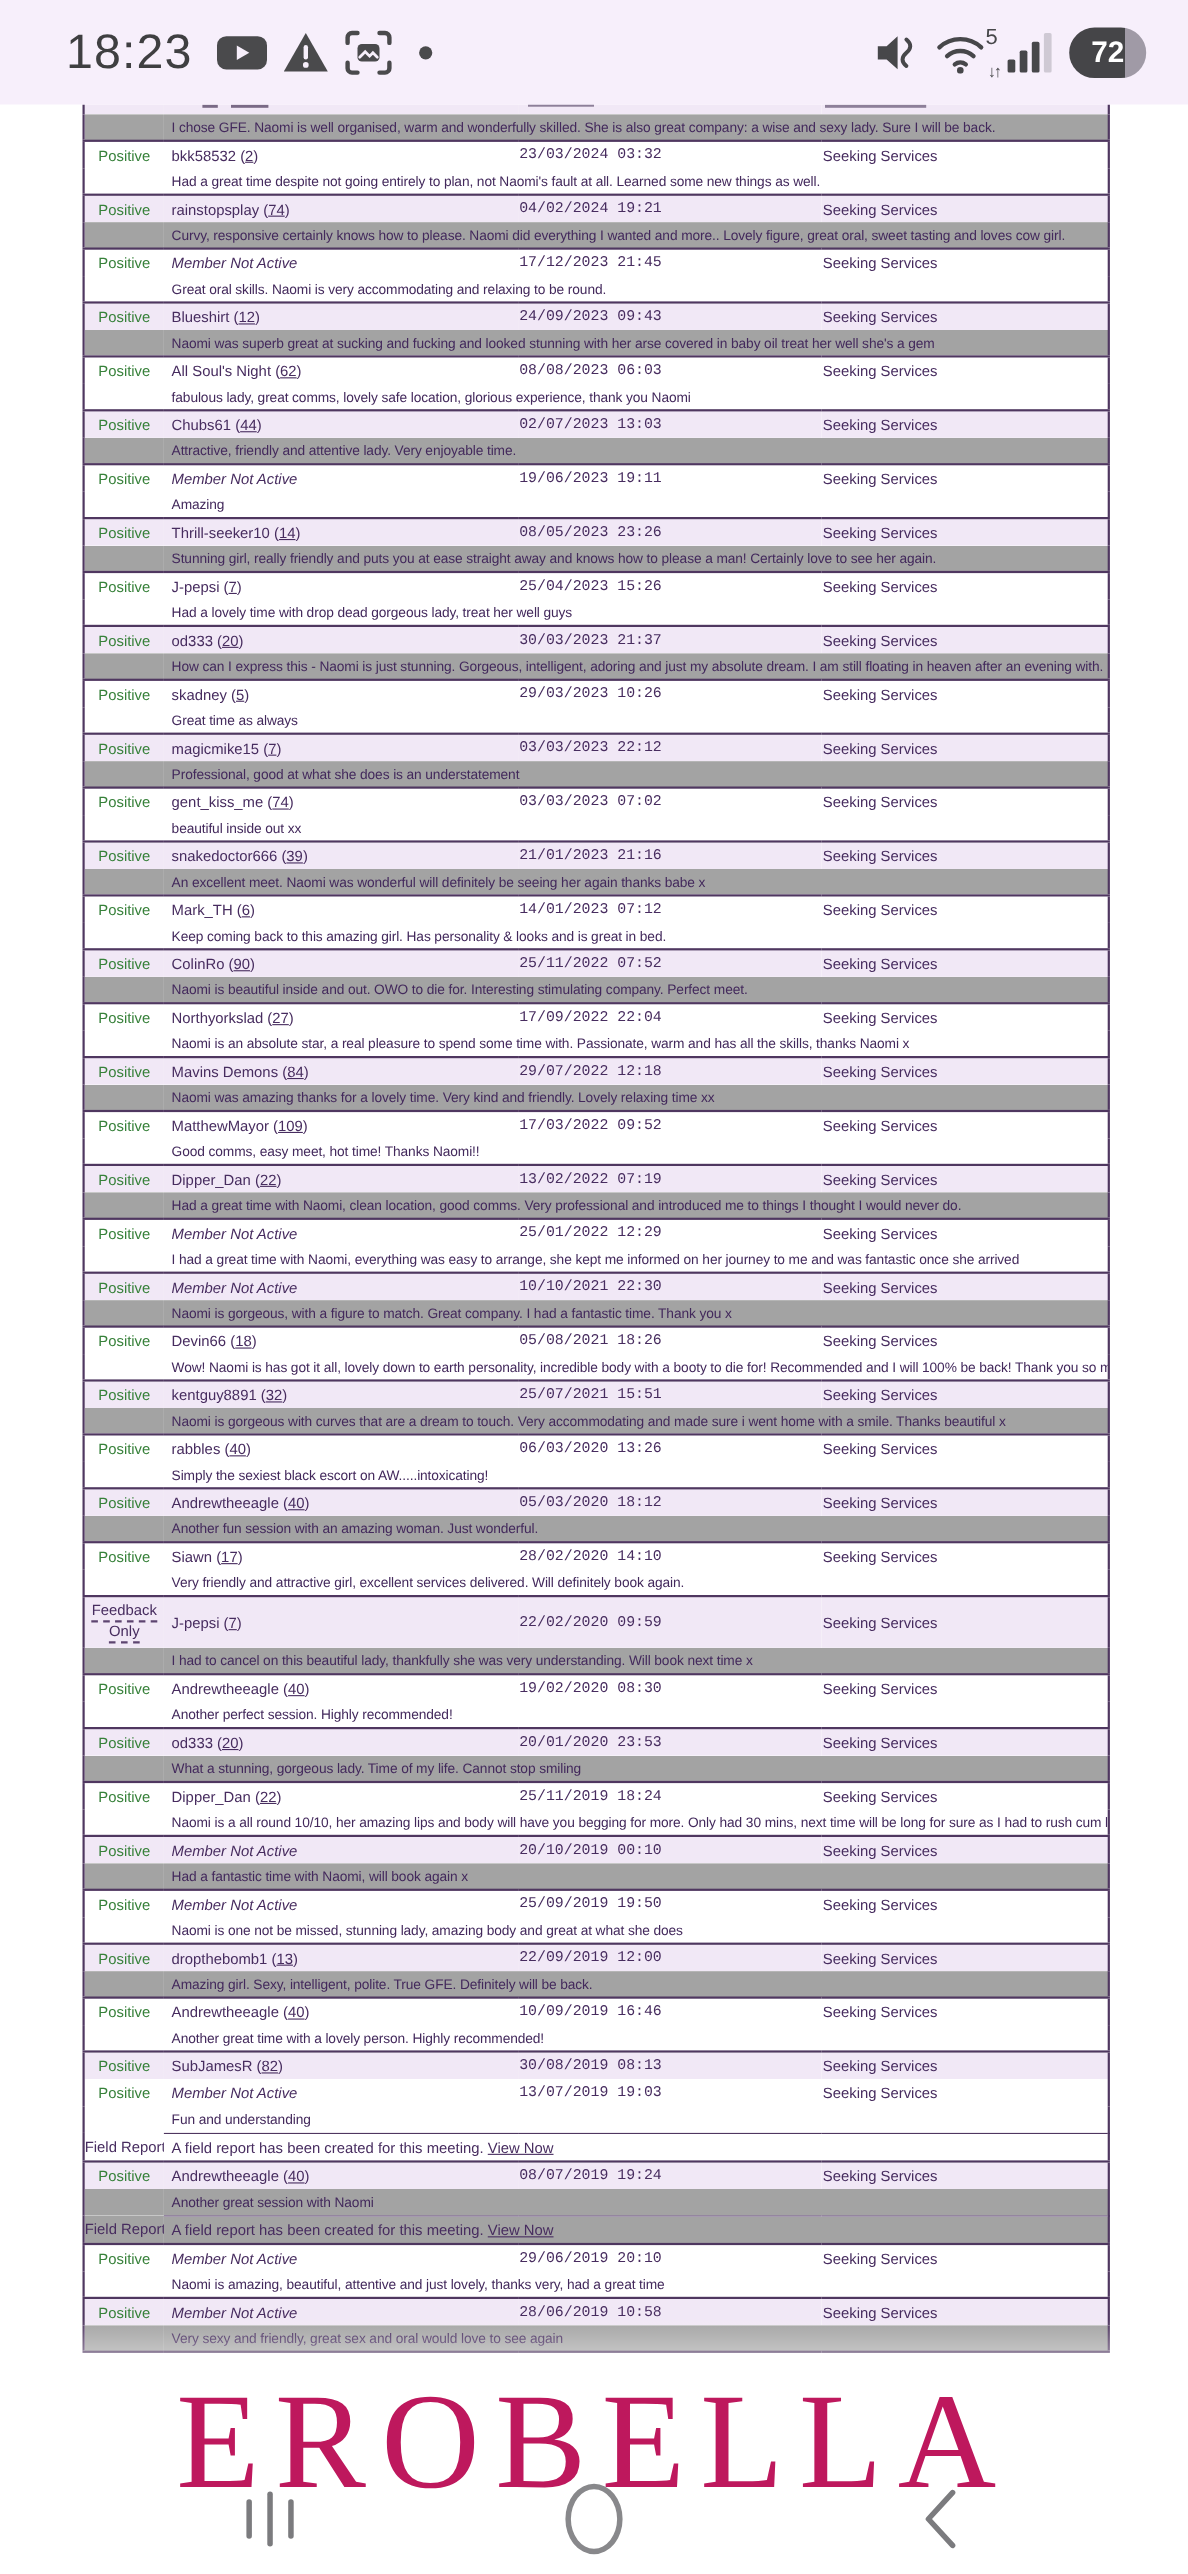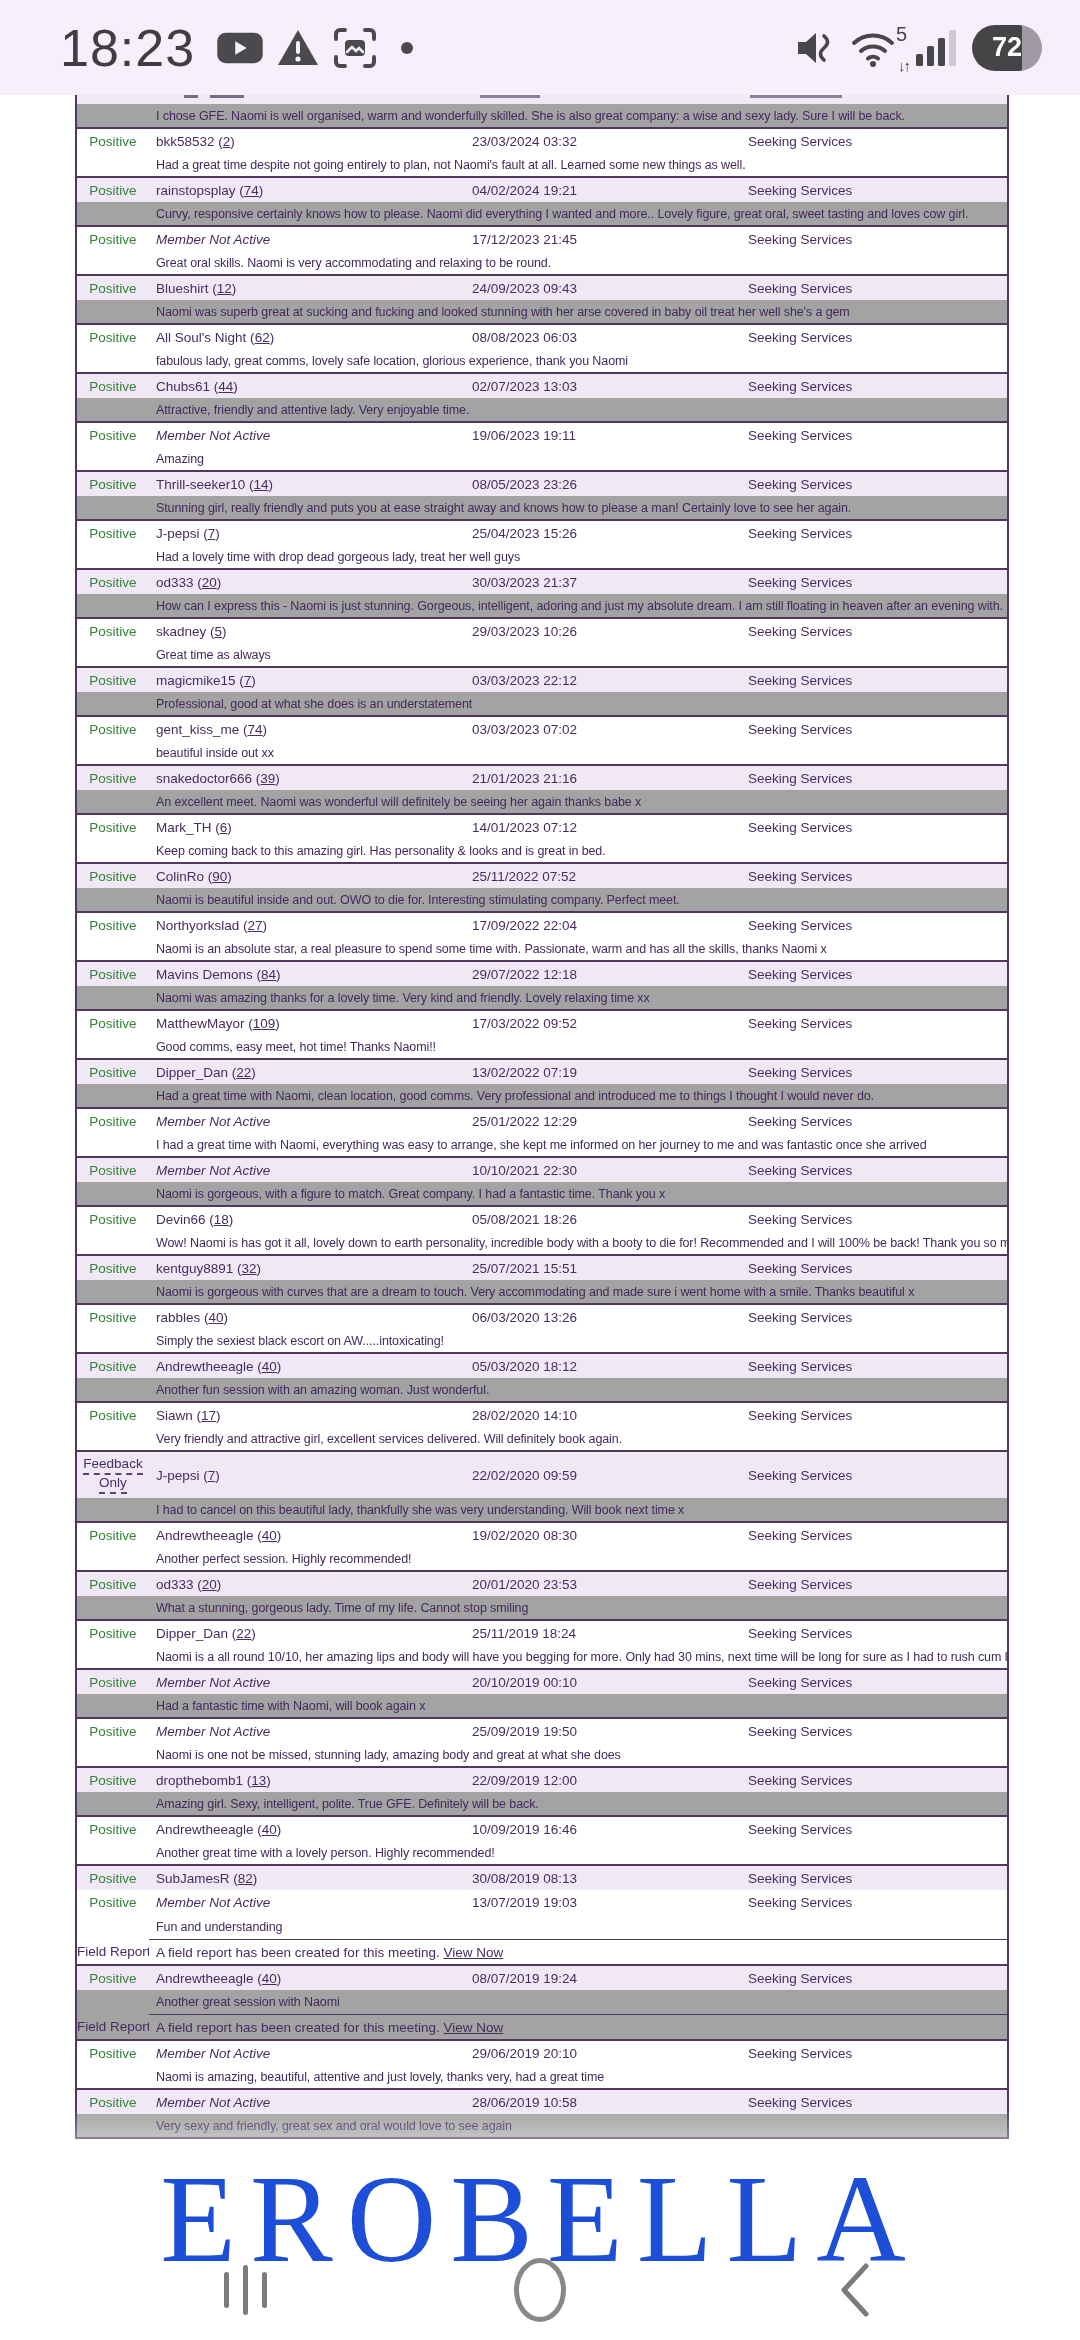--- a/index.html
+++ b/index.html
@@ -10,21 +10,21 @@
   }
 
   
   .status-bar {
     position:absolute; top:0; left:0; width:1080px; height:95px;
     background:#f7effb; z-index:50;
     display:flex; align-items:center; justify-content:space-between;
     padding:0 38px 0 60px;
   }
   .sb-left, .sb-right { display:flex; align-items:center; }
-  .sb-time { font-size:52px; color:#3f3f41; font-weight:500; letter-spacing:1px; margin-right:22px; }
+  .sb-time { font-size:44px; color:#3f3f41; font-weight:500; letter-spacing:1px; margin-right:22px; }
   .sb-icon { display:flex; align-items:center; justify-content:center; margin-right:14px; }
   .sb-dot { width:12px; height:12px; border-radius:50%; background:#4a4a4c; margin-left:10px; }
   .wifi-wrap { position:relative; margin-right:16px; }
   .wifi-5 { position:absolute; top:-6px; right:-11px; font-size:20px; color:#47474a; font-weight:500;}
   .wifi-arrows { position:absolute; bottom:-7px; right:-13px; font-size:15px; color:#47474a; letter-spacing:-2px;}
   .sig-bars { display:flex; align-items:flex-end; margin-right:16px; }
   .sig-bars i { display:block; width:7px; margin-left:4px; border-radius:1.5px; background:#47474a; }
   .sig-bars i:nth-child(1){height:12px;} .sig-bars i:nth-child(2){height:20px;}
   .sig-bars i:nth-child(3){height:28px;} .sig-bars i:nth-child(4){height:36px;background:#cfc9d4;}
   .battery {
@@ -49,21 +49,21 @@
   tr.meta td { height:25px; font-size:13.5px; color:#472c5f; }
   tr.cmt  td { height:24px; font-size:12.5px; color:#43295c; letter-spacing:-0.1px; }
   tr.fr   td { height:26px; font-size:13.5px; color:#472c5f; }
 
   td.c-type { text-align:center; padding:0 2px; }
   td.c-type.pos { color:#37813a; }
   td.c-type.fbonly { white-space:normal; line-height:1.2; padding:4px 2px; }
   .dashed { display:inline-block; border-bottom:2px dashed #5d4470; padding-bottom:1px; }
   td.c-user { padding-left:7px; }
   td.c-user.inactive { font-style:italic; }
-  td.c-date { padding-left:1px; }
+  td.c-date { padding-left:1px;font-family:Liberation Mono, monospace; }
   td.c-cat  { padding-left:1px; }
   td.cmt-cell { padding-left:7px; }
   td.fr-label { text-align:right; padding-right:3px; }
   td.fr-text  { padding-left:7px; border-top:1.5px solid #4f3760; }
 
   .cnt-link, .vn-link { color:#472c5f; text-decoration:underline; cursor:pointer; }
 
   tr.end td { border-bottom:2px solid #4f3760; }
   tr.lav.meta td  { background:#f1e8f6; }
   tr.lav.cmt td, tr.lav.fr td { background:#a3a3a3; }
@@ -77,21 +77,21 @@
   .r4 { width:92px; margin-left:2px; border-color:#8d7f99; }
 
   
   .fade-overlay {
     position:absolute; left:0; right:0; top:2108px; height:232px; z-index:10;
     background:linear-gradient(to bottom, rgba(255,255,255,0) 0%, rgba(255,255,255,0.82) 30%, #ffffff 48%, #ffffff 100%);
   }
   .watermark {
     position:absolute; top:2158px; left:0; width:1080px; z-index:12;
     text-align:center; font-family:"Liberation Serif", serif;
-    font-size:124px; letter-spacing:14px; color:#1d4ed8; line-height:1;
+    font-size:124px; letter-spacing:14px; color:#be185d; line-height:1;
     user-select:none;
   }
   .nav-bar {
     position:absolute; left:0; right:0; top:2240px; height:100px; z-index:20;
     display:flex; align-items:center;
   }
   .nav-btn { position:absolute; top:0; height:100px; display:flex; align-items:center; justify-content:center; cursor:pointer; }
   .nav-recents { left:185px; width:120px; }
   .nav-home { left:480px; width:120px; }
   .nav-back { left:795px; width:120px; }

